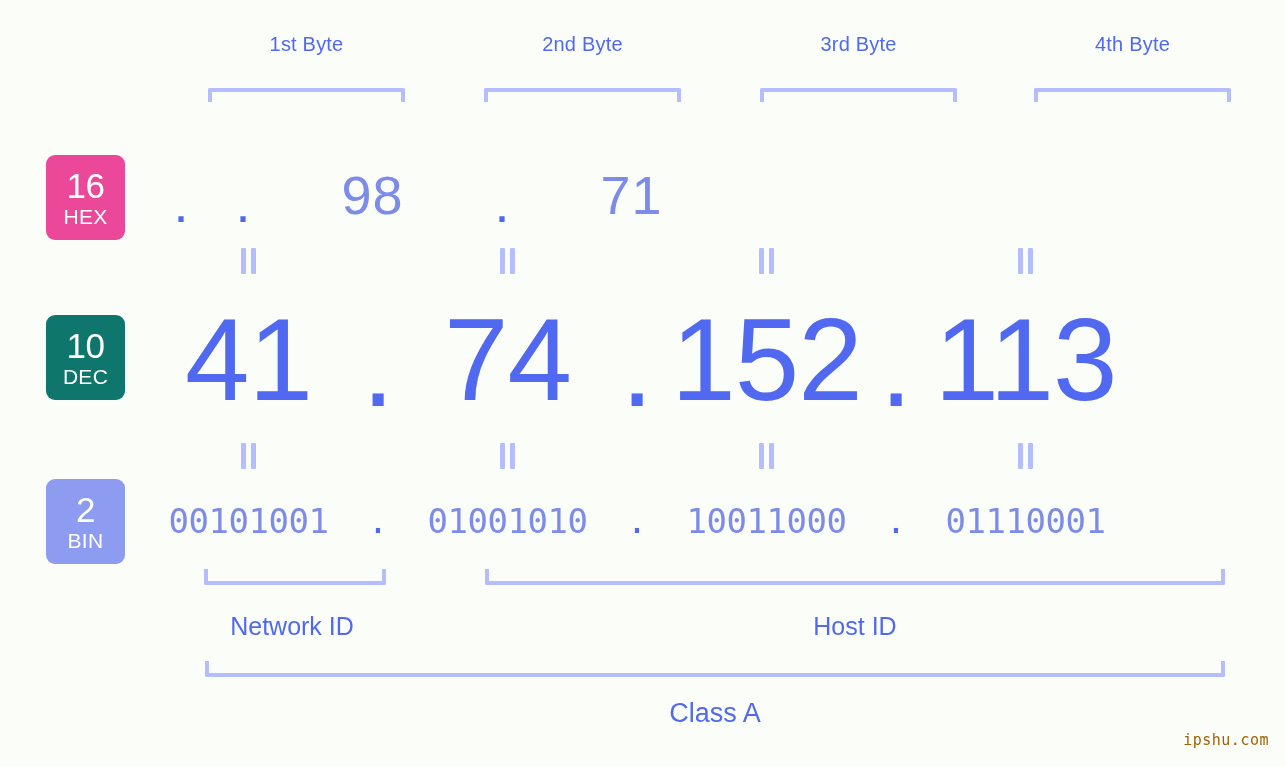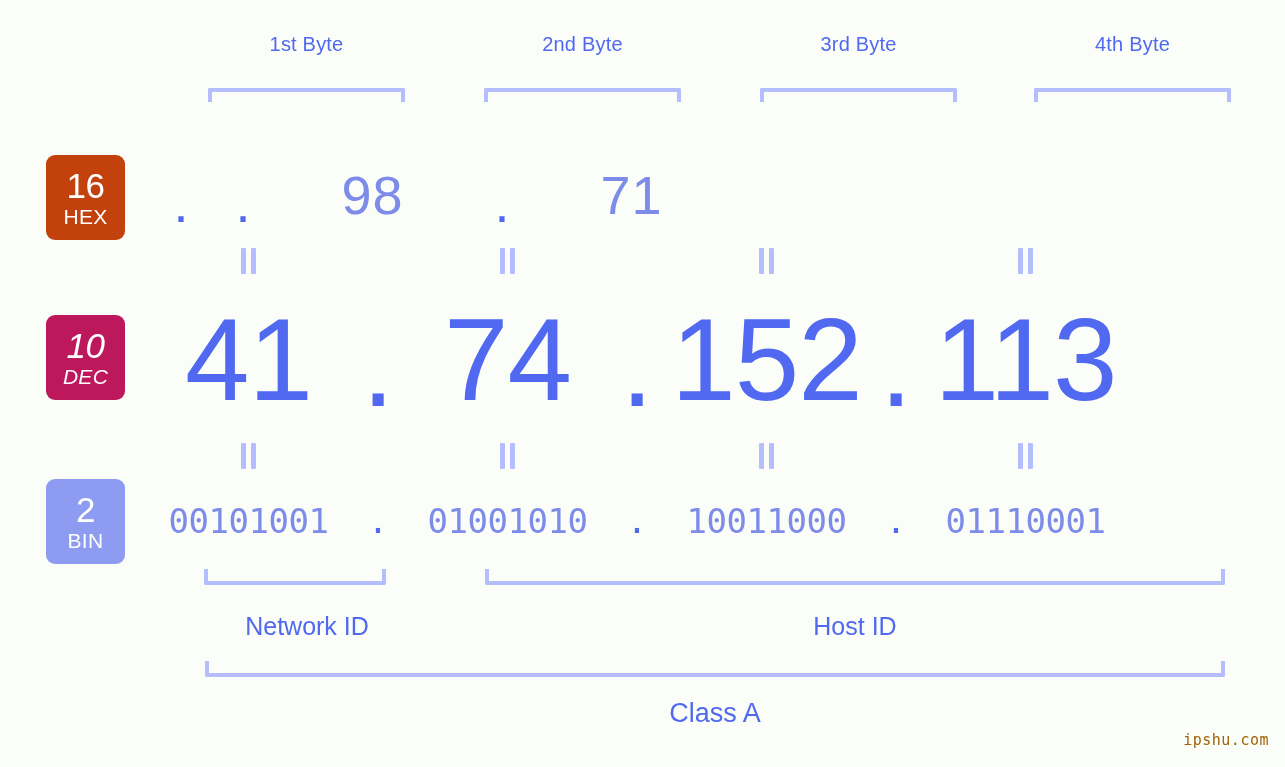--- a/index.html
+++ b/index.html
@@ -223,25 +223,25 @@
   <div class="byte-label" style="left:208px;width:197px;">1st Byte</div>
   <div class="byte-label" style="left:484px;width:197px;">2nd Byte</div>
   <div class="byte-label" style="left:760px;width:197px;">3rd Byte</div>
   <div class="byte-label" style="left:1034px;width:197px;">4th Byte</div>
 
   <div class="bracket-down" style="left:208px;top:88px;width:197px;"></div>
   <div class="bracket-down" style="left:484px;top:88px;width:197px;"></div>
   <div class="bracket-down" style="left:760px;top:88px;width:197px;"></div>
   <div class="bracket-down" style="left:1034px;top:88px;width:197px;"></div>
 
-  <div class="base-badge" style="top:155px;background:#c2410c;">
+  <div class="base-badge" style="top:155px;background:#ec4899;">
     <span class="num">16</span>
     <span class="nm">HEX</span>
   </div>
-  <div class="base-badge" style="top:315px;background:#be185d;font-style:italic;">
+  <div class="base-badge" style="top:315px;background:#0f766e;">
     <span class="num">10</span>
     <span class="nm">DEC</span>
   </div>
   <div class="base-badge" style="top:479px;background:#8d9bf0;">
     <span class="num">2</span>
     <span class="nm">BIN</span>
   </div>
 
   <div class="row hex-row">
     <div class="hex-dot">.</div>
@@ -303,21 +303,21 @@
     <div class="bin-cell">01001010</div>
     <div class="bin-dot">.</div>
     <div class="bin-cell">10011000</div>
     <div class="bin-dot">.</div>
     <div class="bin-cell">01110001</div>
   </div>
 
   <div class="bracket-up" style="left:204px;top:569px;width:182px;"></div>
   <div class="bracket-up" style="left:485px;top:569px;width:740px;"></div>
 
-  <div class="section-label" style="left:216px;top:612px;width:182px;text-align:center;">Network ID</div>
+  <div class="section-label" style="left:201px;top:612px;width:182px;text-align:center;">Network ID</div>
   <div class="section-label" style="left:485px;top:612px;width:740px;">Host ID</div>
 
   <div class="bracket-up" style="left:205px;top:661px;width:1020px;"></div>
   <div class="class-label" style="left:205px;top:698px;width:1020px;">Class A</div>
 
   <div class="watermark">ipshu.com</div>
 
 </div>
 
 </body></html>

